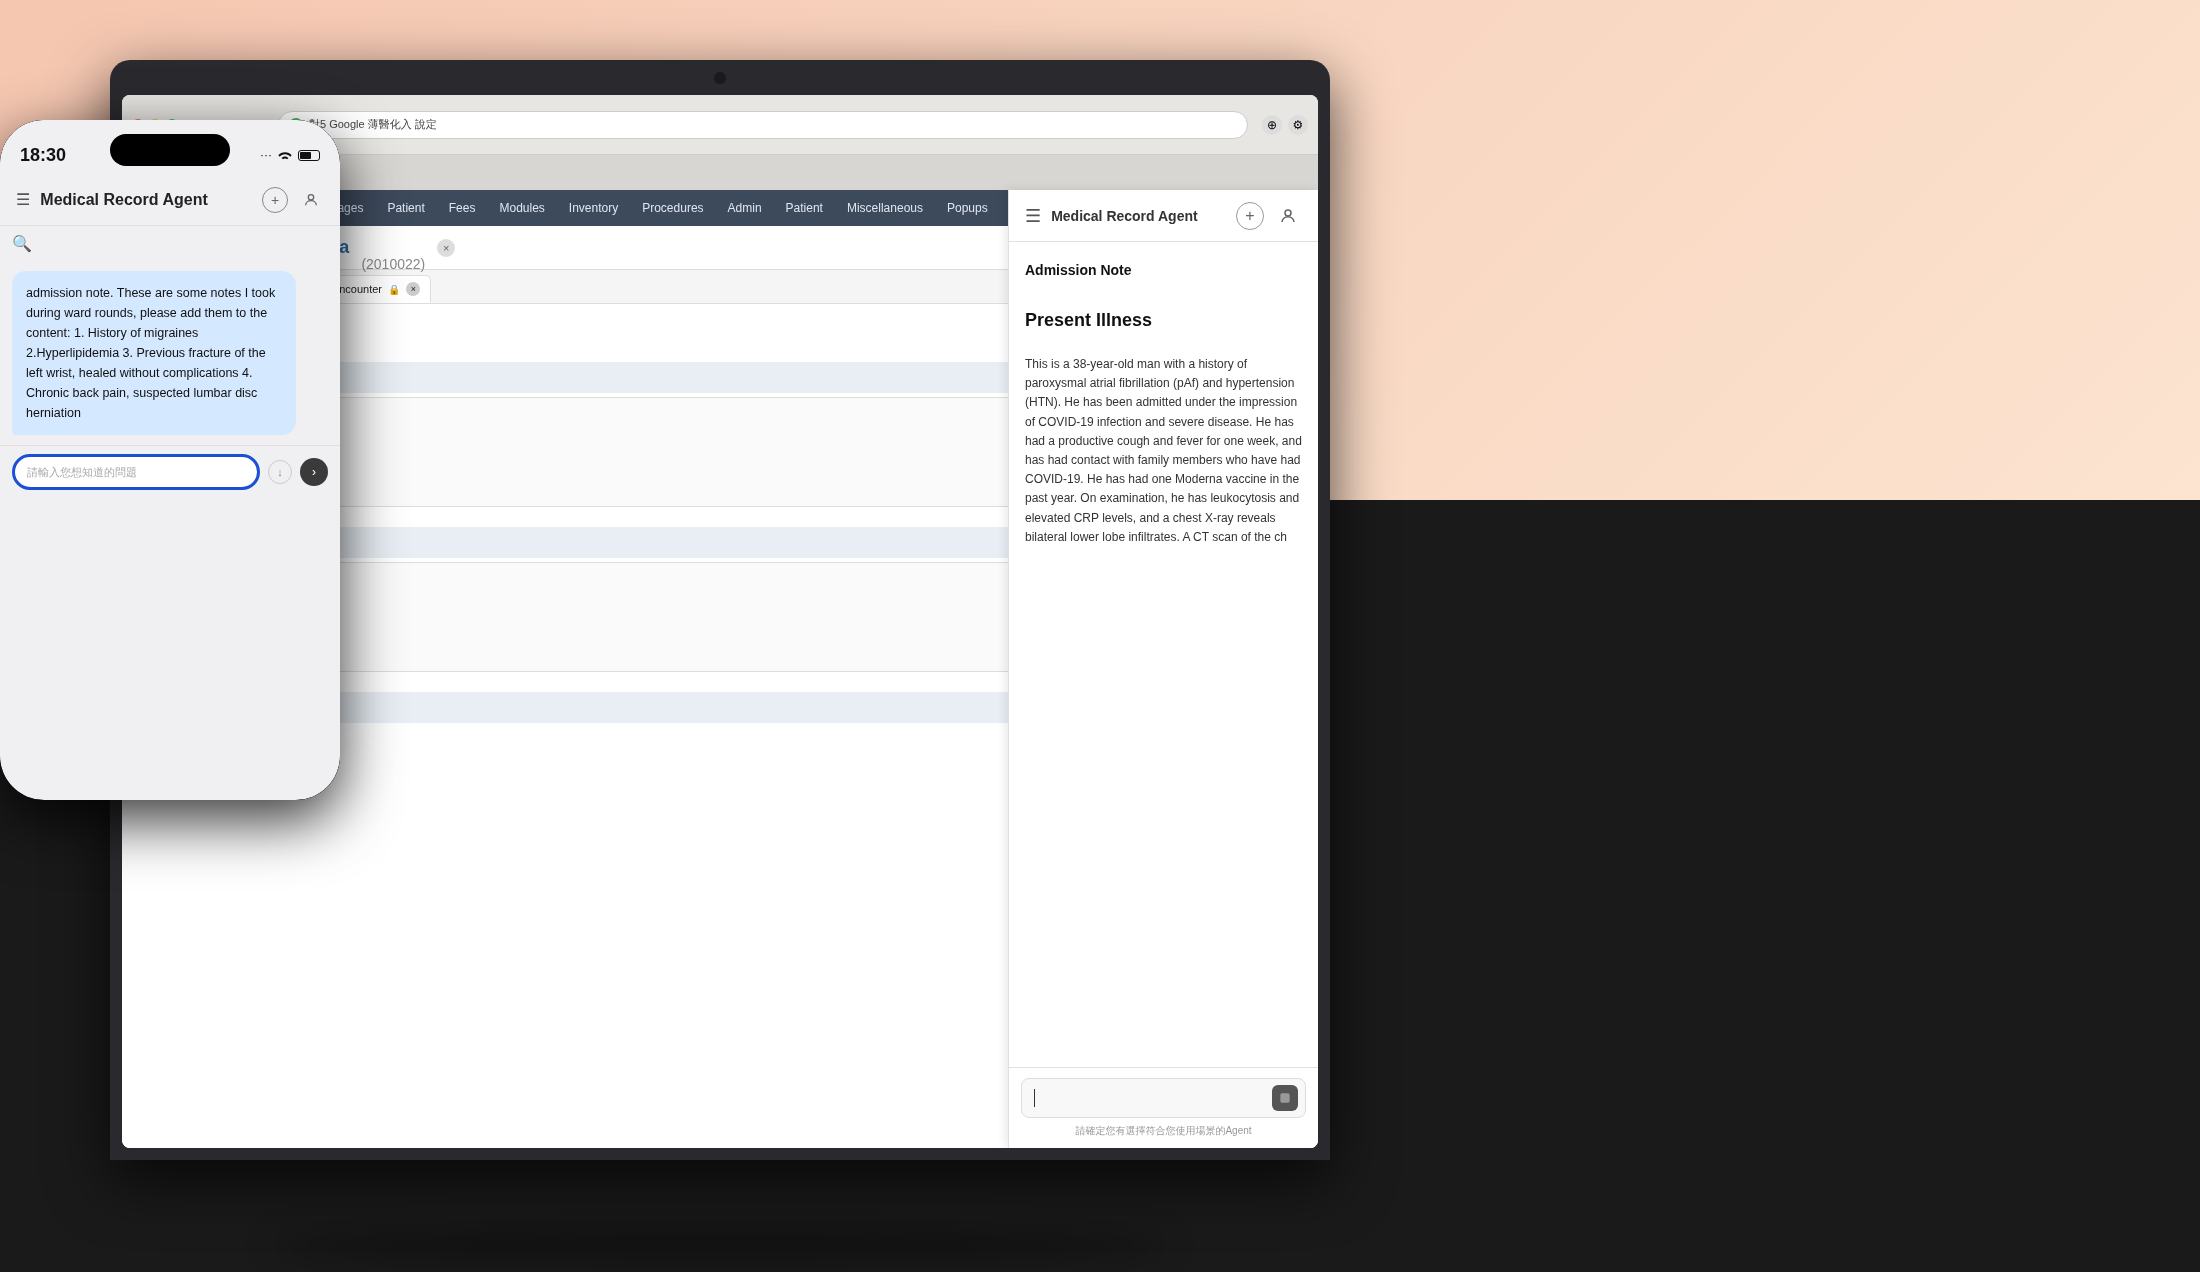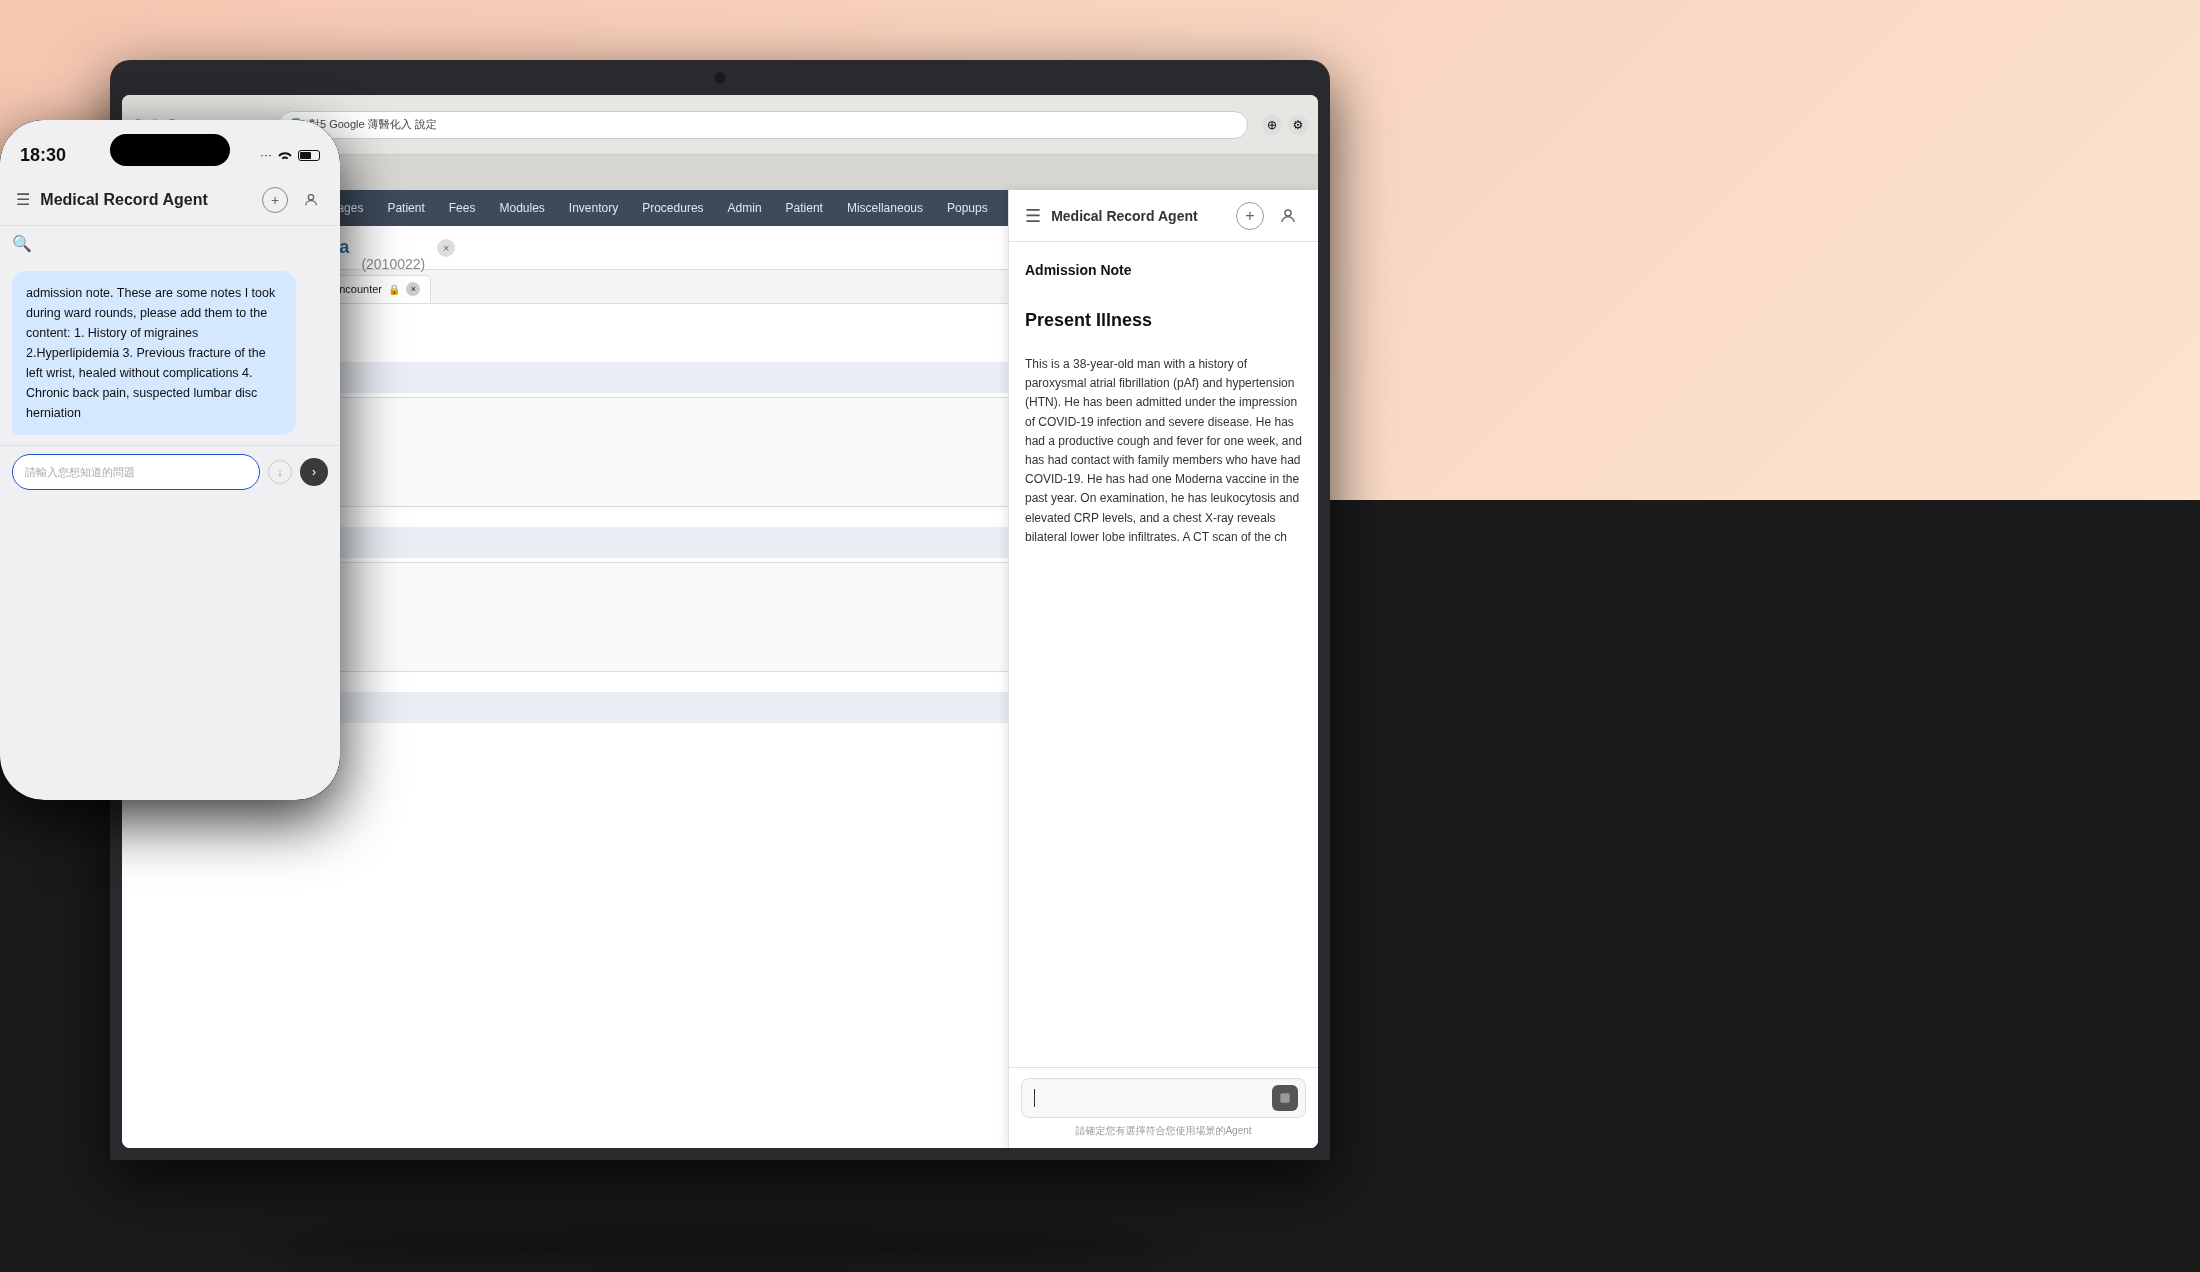--- a/index.html
+++ b/index.html
@@ -639,21 +639,21 @@
     .phone-input-row {
       display: flex;
       align-items: center;
       gap: 8px;
     }
 
     .phone-input-field {
       flex: 1;
       height: 36px;
       background: #fff;
-      border: 1px solid #1d4ed8;
+      border: 3px solid #1d4ed8;
       border-radius: 18px;
       padding: 0 12px;
       font-size: 12px;
       color: #999;
       display: flex;
       align-items: center;
     }
 
     .phone-send-btn {
       width: 28px; height: 28px;

